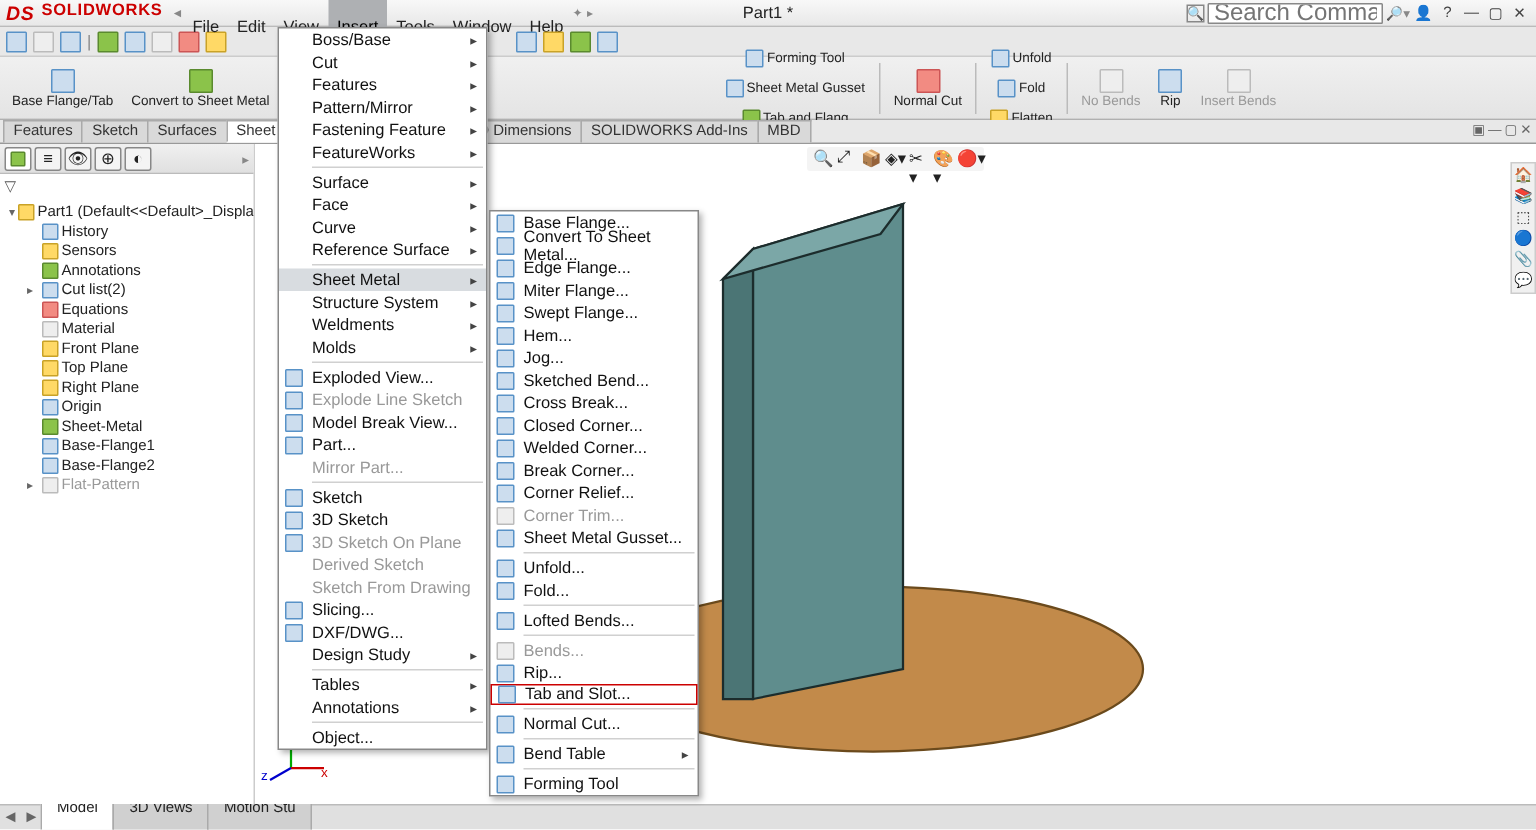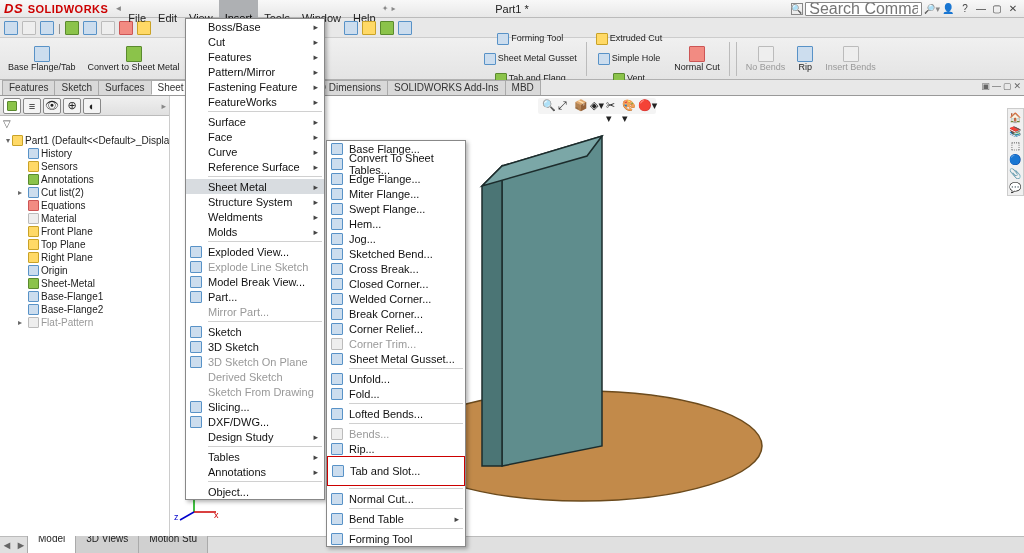--- a/index.html
+++ b/index.html
@@ -1,20 +1,20 @@
 <!DOCTYPE html>
 <html><head>
 <meta charset="utf-8">
 <style>
 * { box-sizing: border-box; font-family: "Segoe UI", Tahoma, sans-serif; }
 body { margin: 0; width: 1024px; height: 553px; background: #fff; font-size: 11px; color: #222; overflow: hidden; position: relative; }
 
 
 .titlebar { height: 18px; background: linear-gradient(#f8f8f8,#e8e8e8); border-bottom: 1px solid #bbb; display: flex; align-items: center; padding: 0 4px; position: relative; }
-.logo { color: #c00; font-weight: bold; font-size: 11px; letter-spacing: 0.5px; margin-right: 6px; display:flex; align-items:center; }
+.logo { color: #c00; font-weight: bold; font-size: 11px; letter-spacing: 0.5px; margin-right: 6px; display:flex; }
 .logo .s { font-style: italic; font-weight:bold; font-size:13px; margin-right:1px; }
 .menuitem { padding: 12px 6px; height: 18px; line-height: 18px; }
 .menuitem.active { background: #aeb0b3; color: #000; }
 .title-center { position: absolute; left: 50%; transform: translateX(-50%); font-size: 11px; }
 .title-right { margin-left: auto; display: flex; align-items: center; gap: 2px; }
 .search-box { background: #fff; border: 1px solid #888; height: 14px; width: 117px; padding: 0 3px; font-size: 16px; color: #888; border-radius:1px; }
 .winbtn { width: 14px; height: 14px; display: flex; align-items: center; justify-content: center; font-size: 10px; color: #444; }
 
 
 .quickbar { height: 20px; background: #e8e8e8; border-bottom: 1px solid #ccc; display: flex; align-items: center; padding: 0 4px; gap: 4px; }
@@ -67,21 +67,21 @@
 
 .menu { position: absolute; background: #fff; border: 1px solid #888; box-shadow: 2px 2px 4px rgba(0,0,0,0.3); font-size: 11px; z-index: 100; }
 .menu .item { display: flex; align-items: center; height: 15px; padding: 0 8px 0 22px; position: relative; color: #111; }
 .menu .item.hasarrow::after { content: "▸"; position: absolute; right: 6px; font-size: 9px; color: #444; }
 .menu .item.sel { background: #d8dce0; }
 .menu .item.dis { color: #999; }
 .menu .sep { height: 1px; background: #d0d0d0; margin: 2px 2px 2px 22px; }
 .menu .micon { position:absolute; left:4px; width:12px; height:12px; }
 .menu.m1 { left: 185px; top: 18px; width: 140px; }
 .menu.m2 { left: 326px; top: 140px; width: 140px; }
-.menu.m2 .item.hilite { border: 1px solid #c00; height:30px; }
+.menu.m2 .item.hilite { border: 1px solid #c00; height:14px; }
 
 
 .ic { background: #cde; border:1px solid #5892c7; border-radius:1px;}
 .ic.g { background:#8bc34a; border-color:#5a8a2e;}
 .ic.y { background:#ffd966; border-color:#c9a227;}
 .ic.r { background:#f28b82; border-color:#c55;}
 .ic.blank { background:#eee; border-color:#bbb;}
 </style>
 </head>
 <body>
@@ -170,39 +170,39 @@
     <div class="rbtn s">
         <span class="small ic"></span>
         <span>Sheet Metal Gusset</span>
       </div>
     <div class="rbtn s">
         <span class="small ic g"></span>
         <span>Tab and Flang</span>
       </div>
   </div>
   <div class="rsep"></div>
-  <div class="rcol">
-    <div class="rbtn s">
-        <span class="small ic y"></span>
-        <span>Extruded Cut</span>
-      </div>
-    <div class="rbtn s">
-        <span class="small ic"></span>
-        <span>Simple Hole</span>
-      </div>
-    <div class="rbtn s">
-        <span class="small ic g"></span>
-        <span>Vent</span>
-      </div>
-  </div>
   <div class="rbtn">
       <span class="big ic r"></span>
       <span>Normal Cut</span>
     </div>
   <div class="rsep"></div>
+  <div class="rcol">
+    <div class="rbtn s">
+        <span class="small ic"></span>
+        <span>Unfold</span>
+      </div>
+    <div class="rbtn s">
+        <span class="small ic"></span>
+        <span>Fold</span>
+      </div>
+    <div class="rbtn s">
+        <span class="small ic y"></span>
+        <span>Flatten</span>
+      </div>
+  </div>
   <div class="rsep"></div>
   <div class="rbtn" style="color:#999">
       <span class="big ic blank"></span>
       <span>No
 Bends</span>
     </div>
   <div class="rbtn">
       <span class="big ic"></span>
       <span>Rip</span>
     </div>
@@ -410,21 +410,21 @@
     <div class="item">Object...</div>
   </div>
 
 <div class="menu m2" id="menu2">
     <div class="item">
       <span class="micon ic"></span>
       <span>Base Flange...</span>
     </div>
     <div class="item">
       <span class="micon ic"></span>
-      <span>Convert To Sheet Tables...</span>
+      <span>Convert To Sheet Metal...</span>
     </div>
     <div class="item">
       <span class="micon ic"></span>
       <span>Edge Flange...</span>
     </div>
     <div class="item">
       <span class="micon ic"></span>
       <span>Miter Flange...</span>
     </div>
     <div class="item">

